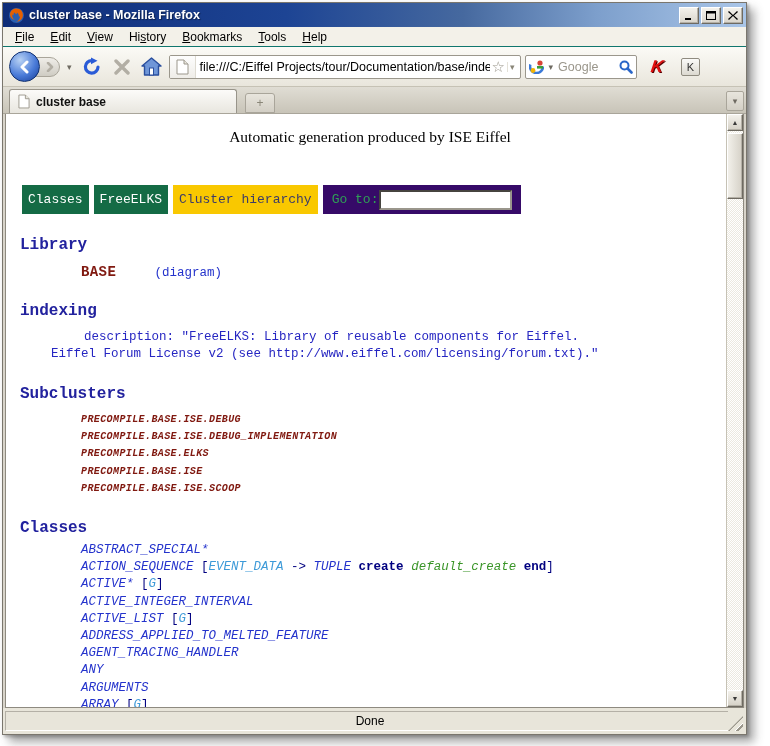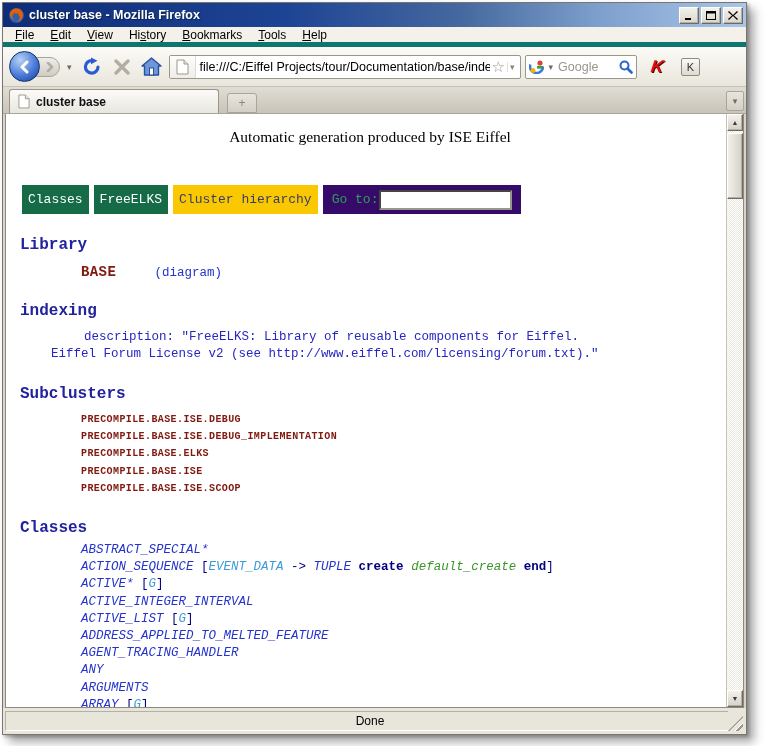--- a/index.html
+++ b/index.html
@@ -16,21 +16,21 @@
   .titlebar { height:24px; flex:0 0 24px; display:flex; align-items:center; gap:4px;
               padding:0 3px 0 5px; color:#fff; font-weight:bold; font-size:12.5px;
               background:linear-gradient(90deg,#0e2c78 0%,#1d4494 38%,#46699f 62%,#7d9fcc 80%,#aac6e8 100%); }
   .titlebar .title { flex:1; text-shadow:1px 1px 1px rgba(0,0,0,.45); white-space:nowrap; overflow:hidden; }
   .fx-icon { width:17px; height:17px; display:inline-flex; }
   .winbtns { display:flex; gap:2px; }
   .wbtn { width:20px; height:17px; background:linear-gradient(#f4f2ec,#d9d5cb);
           border:1px solid #fff; border-right-color:#6e6a61; border-bottom-color:#6e6a61;
           box-shadow:inset -1px -1px 0 #b4b0a6; display:flex; align-items:center; justify-content:center; padding:0; }
 
-  .menubar { height:20px; flex:0 0 20px; background:#f3f1e9; border-bottom:5px solid #0f766e;
+  .menubar { height:20px; flex:0 0 20px; background:#f3f1e9; border-bottom:1px solid #0f766e;
              display:flex; align-items:center; font-size:12px; color:#000; padding-left:4px; }
   .menuitem { padding:2px 8px; cursor:default; }
   .menuitem u { text-decoration:underline; }
 
   
   .navbar { height:40px; flex:0 0 40px; background:linear-gradient(#fbfaf6,#e9e6dc);
             border-bottom:1px solid #c6c2b5; display:flex; align-items:center; padding:0 6px; gap:4px; }
   .keyhole { display:flex; align-items:center; }
   .backbtn { width:31px; height:31px; border-radius:50%;
              background:radial-gradient(circle at 35% 28%, #b8d2f4, #4a7bd8 55%, #1b429c 95%);
@@ -55,21 +55,21 @@
   .searchph { flex:1; font-size:12.5px; color:#9a968b; white-space:nowrap; overflow:hidden; }
 
   .kasp { font-weight:bold; font-style:italic; font-size:17px; color:#e01010;
           text-shadow:1px 1px 0 #5a0000; transform:skewX(-8deg); padding:0 6px 0 10px; }
   .kbtn { width:19px; height:18px; font-size:11px; color:#333; background:linear-gradient(#fafaf8,#dcd9d0);
           border:1px solid #8f8b80; border-radius:2px; margin-left:8px; }
 
   
   .tabstrip { height:27px; flex:0 0 27px; background:linear-gradient(#e0ddd4,#c8c4b8);
               border-bottom:1px solid #a9a59a; display:flex; align-items:flex-end; padding:3px 2px 0 6px; }
-  .tab { width:210px; height:24px; background:linear-gradient(#fcfbf9,#e8e6df);
+  .tab { width:228px; height:24px; background:linear-gradient(#fcfbf9,#e8e6df);
          border:1px solid #98948a; border-bottom:none; border-radius:3px 3px 0 0;
          display:flex; align-items:center; gap:6px; padding:0 8px; font-size:12px; font-weight:bold; color:#111; }
   .newtab { width:30px; height:20px; margin-left:8px; background:linear-gradient(#e8e5dd,#d3cfc5);
             border:1px solid #a9a59a; border-radius:3px 3px 0 0; color:#8a8678; font-size:12px; }
   .tablist { margin-left:auto; width:18px; height:20px; background:linear-gradient(#e8e5dd,#d3cfc5);
              border:1px solid #a9a59a; border-radius:2px; color:#6e6a61; font-size:9px; margin-bottom:2px; }
 
   
   .contentwrap { flex:1; display:flex; border:1px solid #8e8a80; border-top:none; margin:0 2px; background:#fff; min-height:0; }
   .page { flex:1; padding:12px 6px 0 14px; overflow:hidden; }
@@ -88,21 +88,21 @@
   .sect { margin-top:22px; }
   .h { font-family:"Liberation Mono", monospace; font-weight:bold; font-size:16px; color:var(--heading); }
   .librow { margin:10px 0 0 61px; font-family:"Liberation Mono", monospace; font-size:12.5px; }
   .redname { color:var(--dark-red); font-weight:bold; font-size:14px; letter-spacing:.4px; display:inline-block; min-width:66px; }
   .bluelink { color:var(--link-blue); text-decoration:none; cursor:pointer; }
   .desc { font-family:"Liberation Mono", monospace; font-size:12.5px; color:var(--text-blue); line-height:17px; }
   .desc.l1 { margin:9px 0 0 64px; }
   .desc.l2 { margin:0 0 0 31px; }
   .subitem { font-family:"Liberation Mono", monospace; font-weight:bold; font-size:10px; letter-spacing:.4px;
              color:var(--dark-red); line-height:17.2px; margin-left:61px; cursor:pointer; }
-  #subclusters { margin-top:8px; }
+  #subclusters { margin-top:8px;font-style:italic; }
   #classlist { margin-top:5px; }
   .classline { font-family:"Liberation Mono", monospace; font-size:12.5px; line-height:17.2px; margin-left:61px; white-space:nowrap; }
   .sg-cls  { color:var(--link-blue); font-style:italic; cursor:pointer; }
   .sg-gen  { color:var(--gen-blue); font-style:italic; cursor:pointer; }
   .sg-sym  { color:var(--kw-navy); }
   .sg-kw   { color:var(--kw-navy); font-weight:bold;margin-top:40px; }
   .sg-feat { color:var(--feat-green); font-style:italic; cursor:pointer; }
 
   
   .vscroll { flex:0 0 17px; display:flex; flex-direction:column; border-left:1px solid #c6c2b5;

